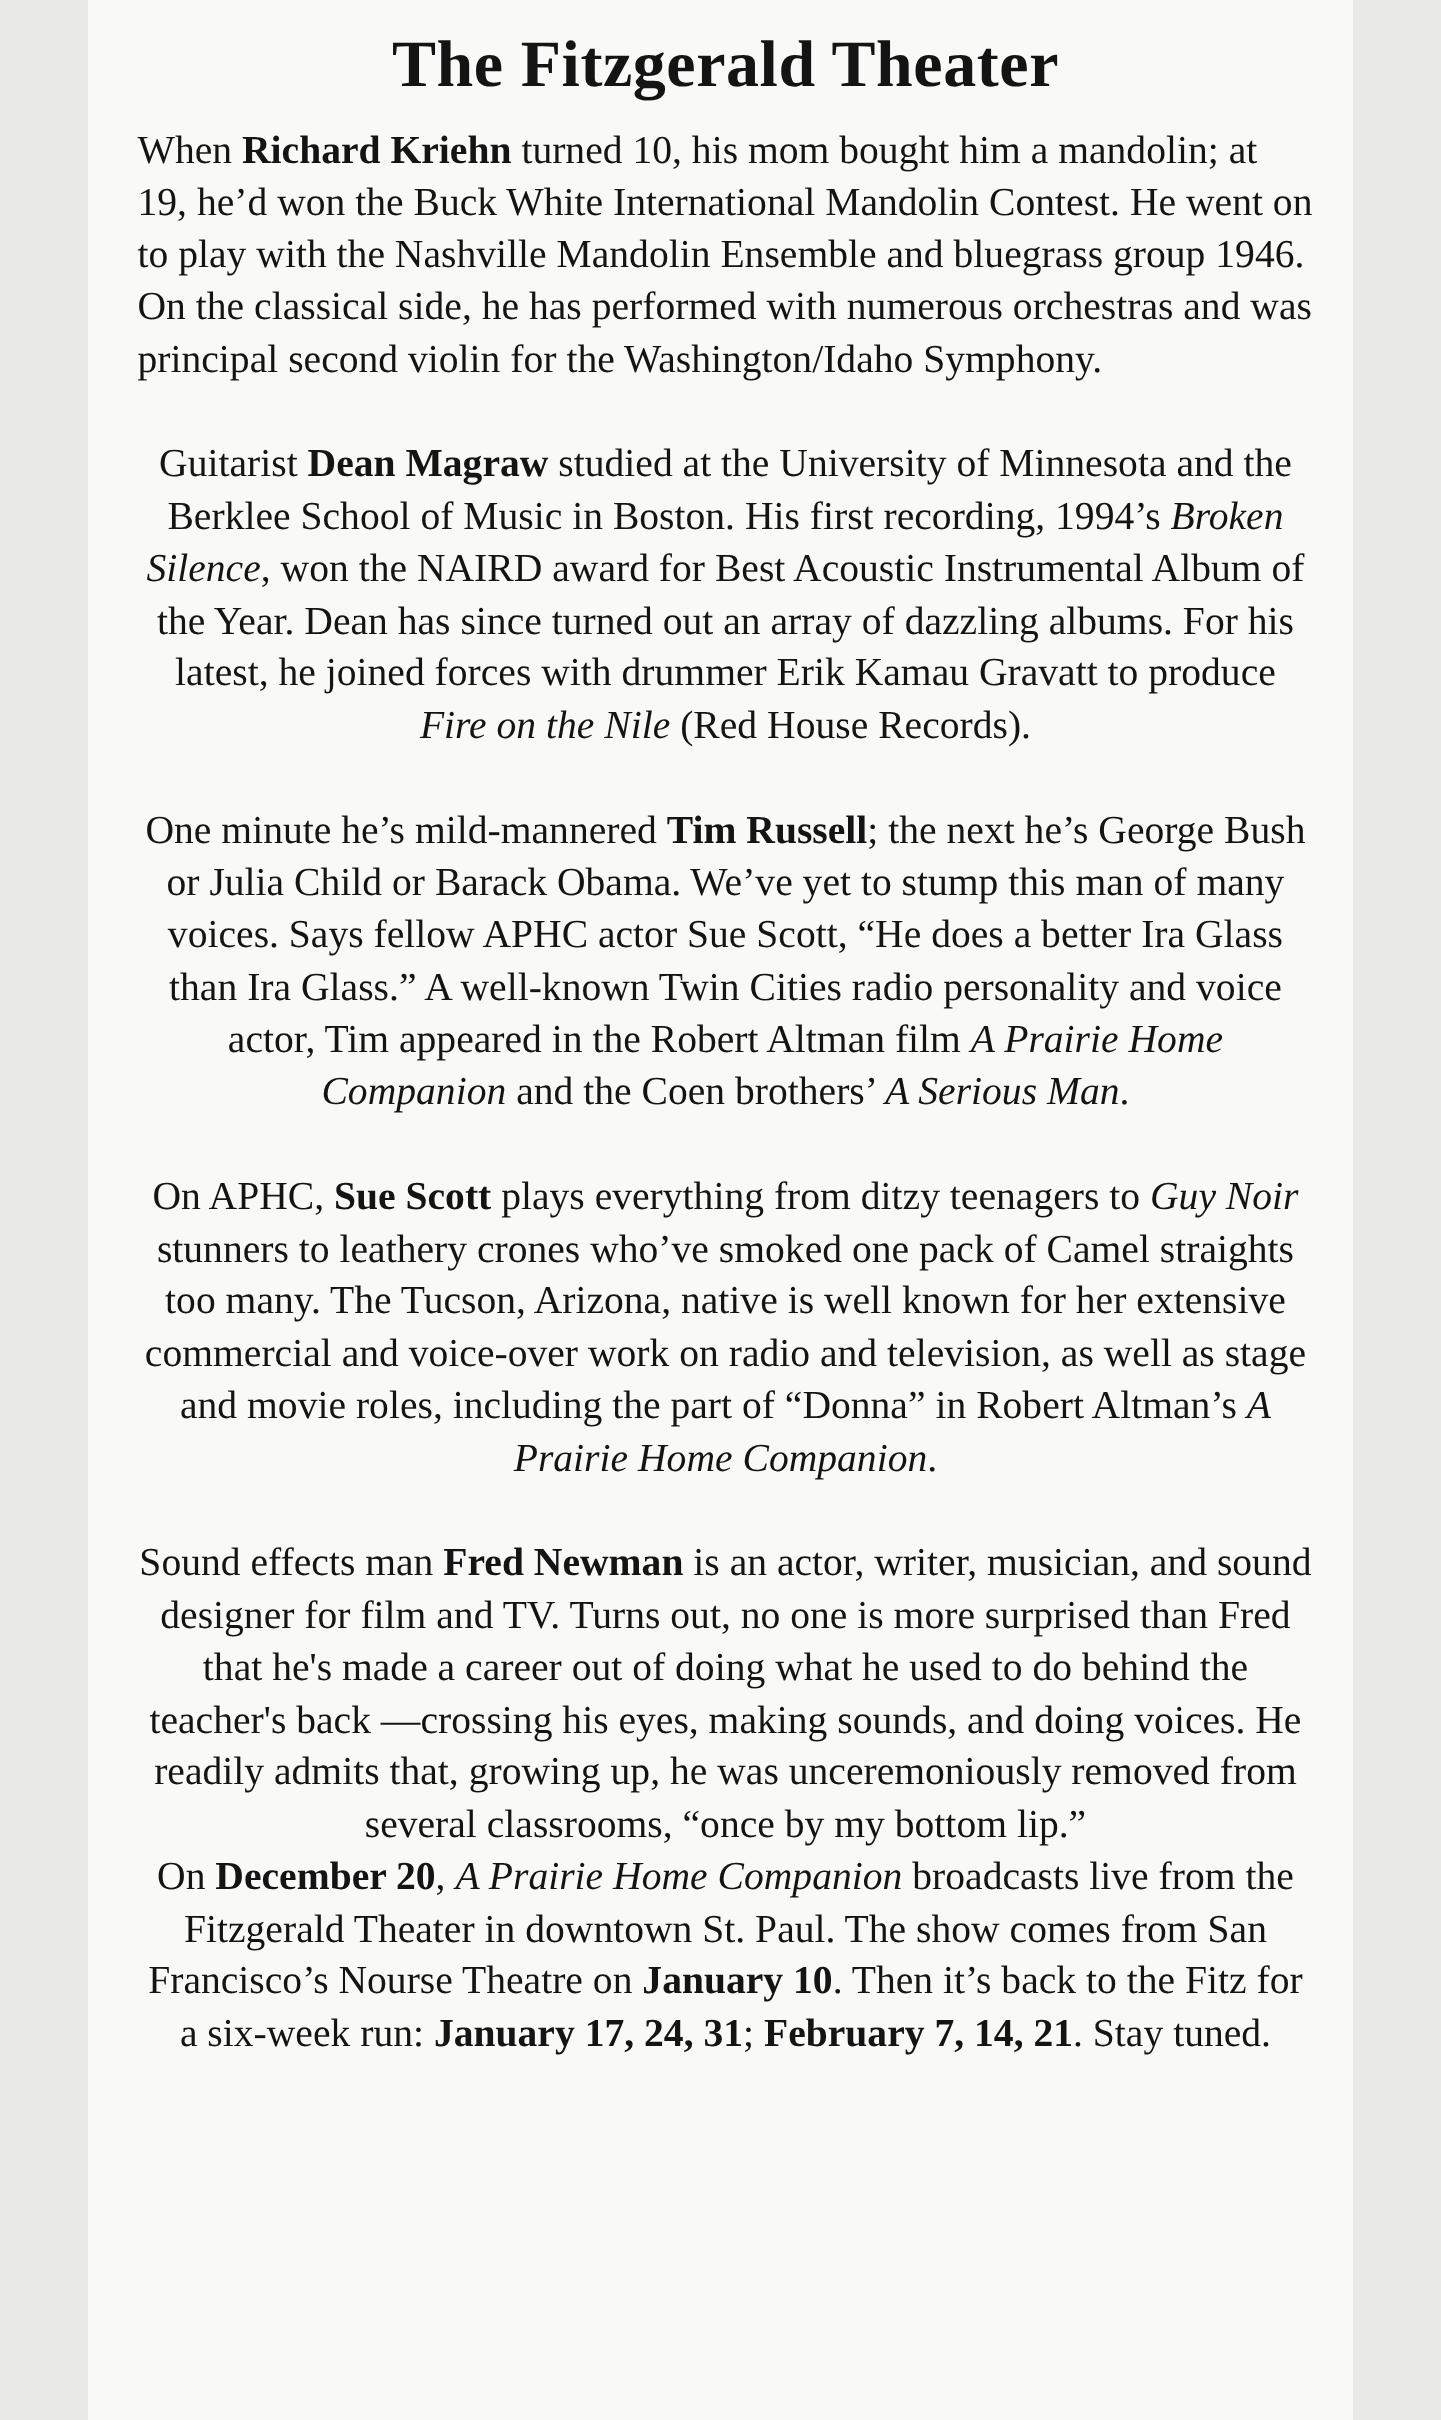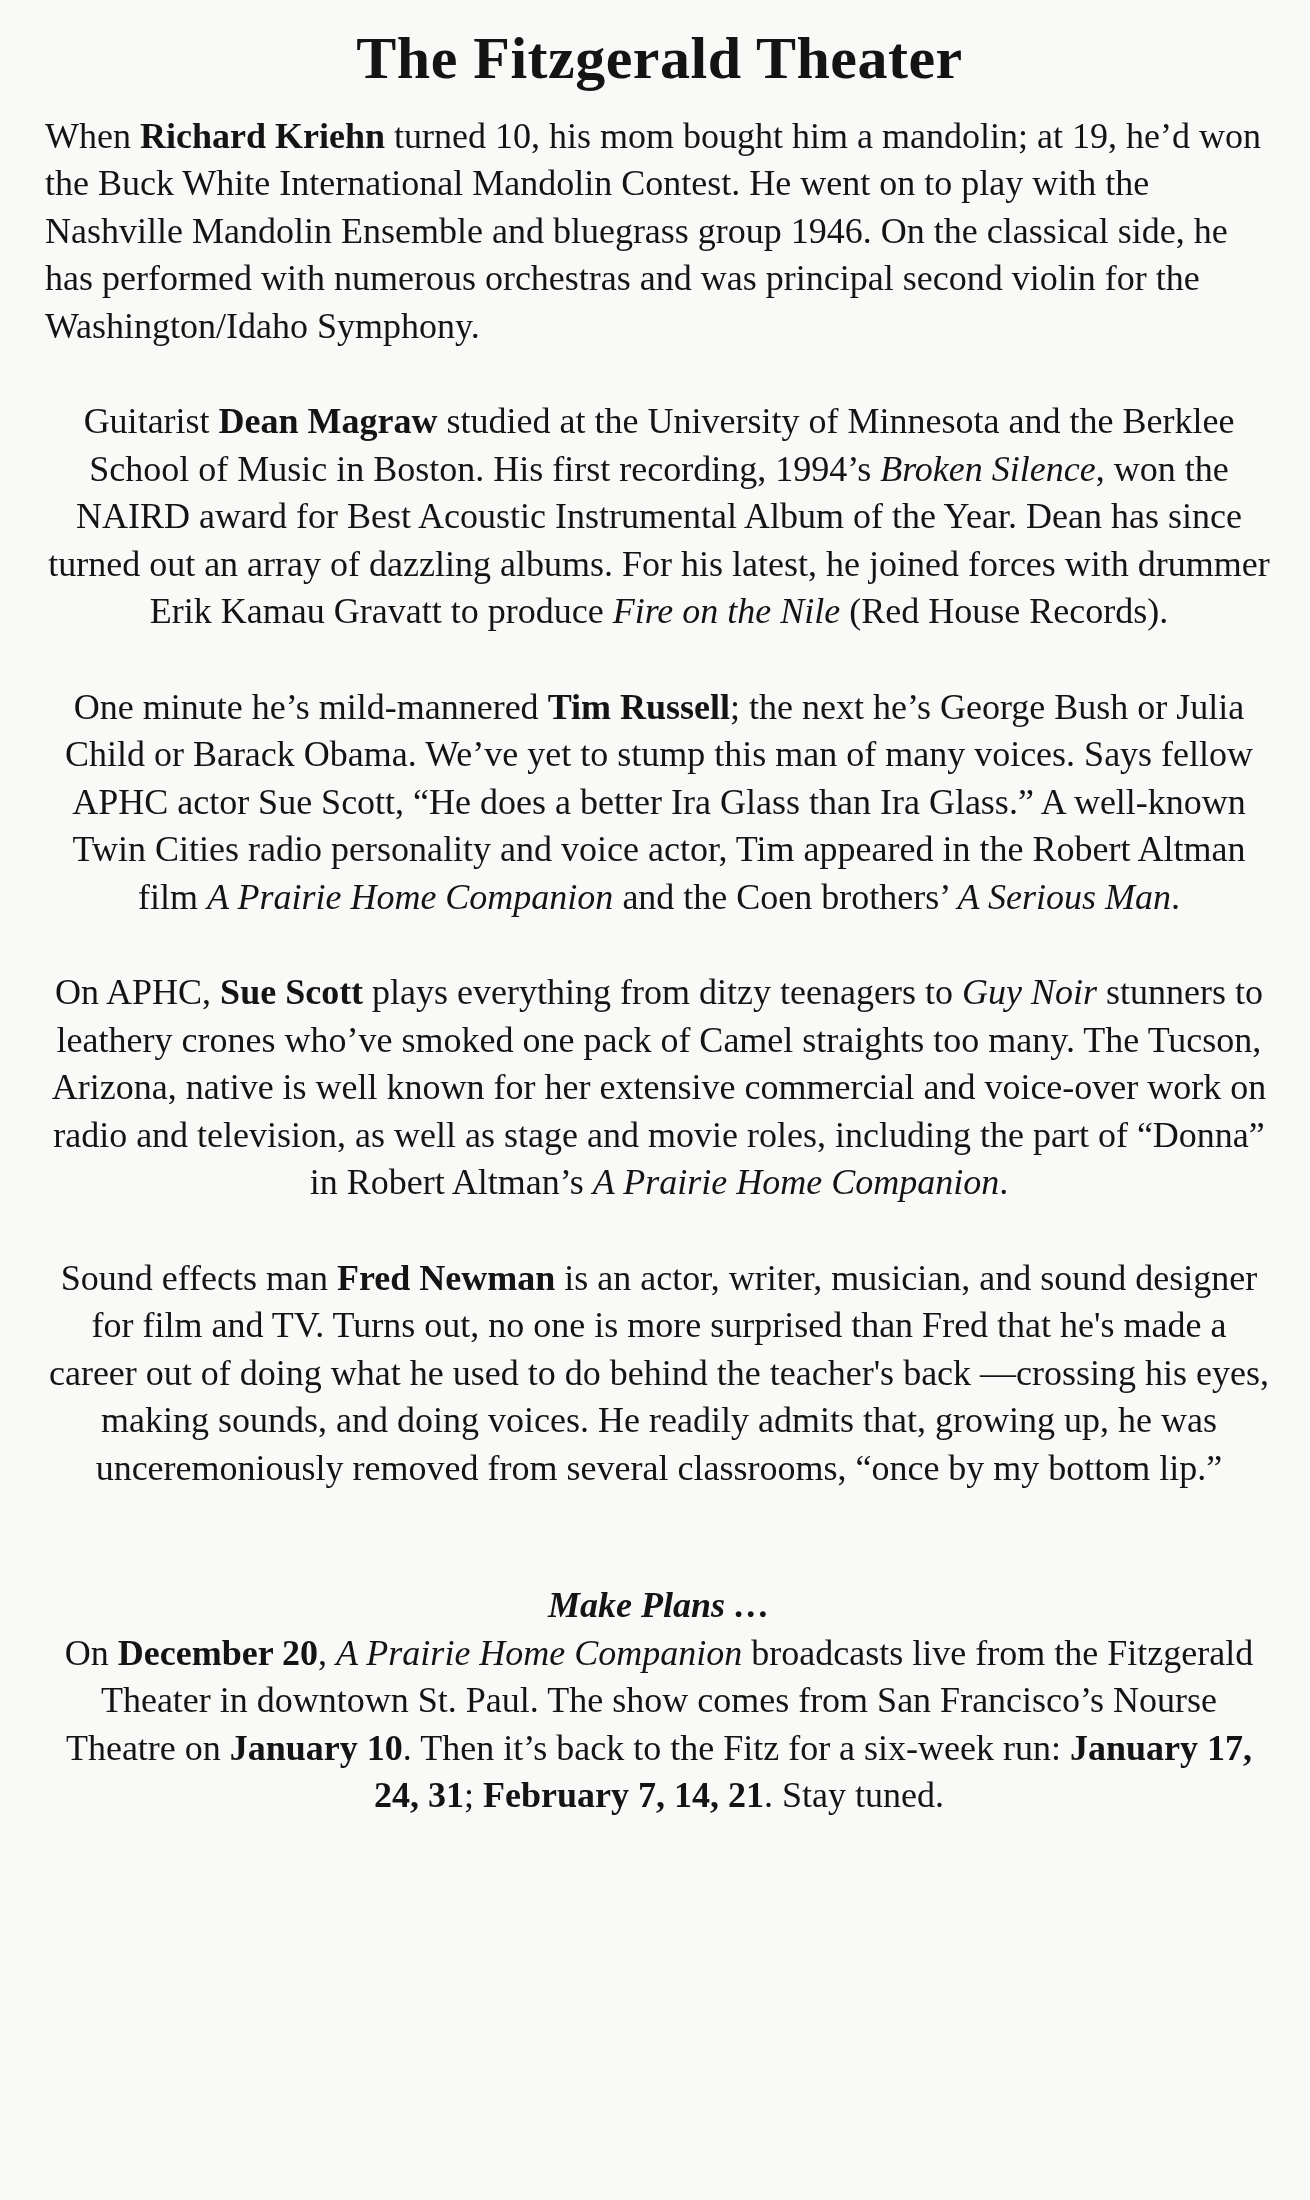--- a/index.html
+++ b/index.html
@@ -2,21 +2,21 @@
 <html><head>
 <meta charset="utf-8">
 <style>
   html, body {
     margin: 0;
     padding: 0;
     background: #e9e9e7;
   }
   .page {
     position: relative;
-    width: 1310px;
+    width: 1150px;
     height: 2200px;
     margin: 0 auto;
     background: #f9f9f7;
     color: #141414;
     font-family: "Liberation Serif", "DejaVu Serif", serif;
     box-sizing: border-box;
     padding: 14px 36px 0 45px;
     overflow: hidden;
   }
   .title {
@@ -75,18 +75,17 @@
     <p><span>When </span><span style="font-weight: bold;">Richard Kriehn</span><span> turned 10, his mom bought him a mandolin; at 19, he’d won the Buck White International Mandolin Contest. He went on to play with the Nashville Mandolin Ensemble and bluegrass group 1946. On the classical side, he has performed with numerous orchestras and was principal second violin for the Washington/Idaho Symphony.</span></p>
 
     <p><span>Guitarist </span><span style="font-weight: bold;">Dean Magraw</span><span> studied at the University of Minnesota and the Berklee School of Music in Boston. His first recording, 1994’s </span><span style="font-style: italic;">Broken Silence</span><span>, won the NAIRD award for Best Acoustic Instrumental Album of the Year. Dean has since turned out an array of dazzling albums. For his latest, he joined forces with drummer Erik Kamau Gravatt to produce </span><span style="font-style: italic;">Fire on the Nile</span><span> (Red House Records).</span></p>
 
     <p><span>One minute he’s mild-mannered </span><span style="font-weight: bold;">Tim Russell</span><span>; the next he’s George Bush or Julia Child or Barack Obama. We’ve yet to stump this man of many voices. Says fellow APHC actor Sue Scott, “He does a better Ira Glass than Ira Glass.” A well-known Twin Cities radio personality and voice actor, Tim appeared in the Robert Altman film </span><span style="font-style: italic;">A Prairie Home Companion</span><span> and the Coen brothers’ </span><span style="font-style: italic;">A Serious Man</span><span>.</span></p>
 
     <p><span>On APHC, </span><span style="font-weight: bold;">Sue Scott</span><span> plays everything from ditzy teenagers to </span><span style="font-style: italic;">Guy Noir</span><span> stunners to leathery crones who’ve smoked one pack of Camel straights too many. The Tucson, Arizona, native is well known for her extensive commercial and voice-over work on radio and television, as well as stage and movie roles, including the part of “Donna” in Robert Altman’s </span><span style="font-style: italic;">A Prairie Home Companion</span><span>.</span></p>
 
     <p><span>Sound effects man </span><span style="font-weight: bold;">Fred Newman</span><span> is an actor, writer, musician, and sound designer for film and TV. Turns out, no one is more surprised than Fred that he's made a career out of doing what he used to do behind the teacher's back —crossing his eyes, making sounds, and doing voices. He readily admits that, growing up, he was unceremoniously removed from several classrooms, “once by my bottom lip.”</span></p>
 
-    <p class="make-plans-heading"><span style="font-weight: bold; font-style: italic;">Make Plans …</span></p>
 
     <p class="make-plans-body"><span>On </span><span style="font-weight: bold;">December 20</span><span>, </span><span style="font-style: italic;">A Prairie Home Companion</span><span> broadcasts live from the Fitzgerald Theater in downtown St. Paul. The show comes from San Francisco’s Nourse Theatre on </span><span style="font-weight: bold;">January 10</span><span>. Then it’s back to the Fitz for a six-week run: </span><span style="font-weight: bold;">January 17, 24, 31</span><span>; </span><span style="font-weight: bold;">February 7, 14, 21</span><span>. Stay tuned.</span></p>
 
   </div>
 </div>
 
 </body></html>

